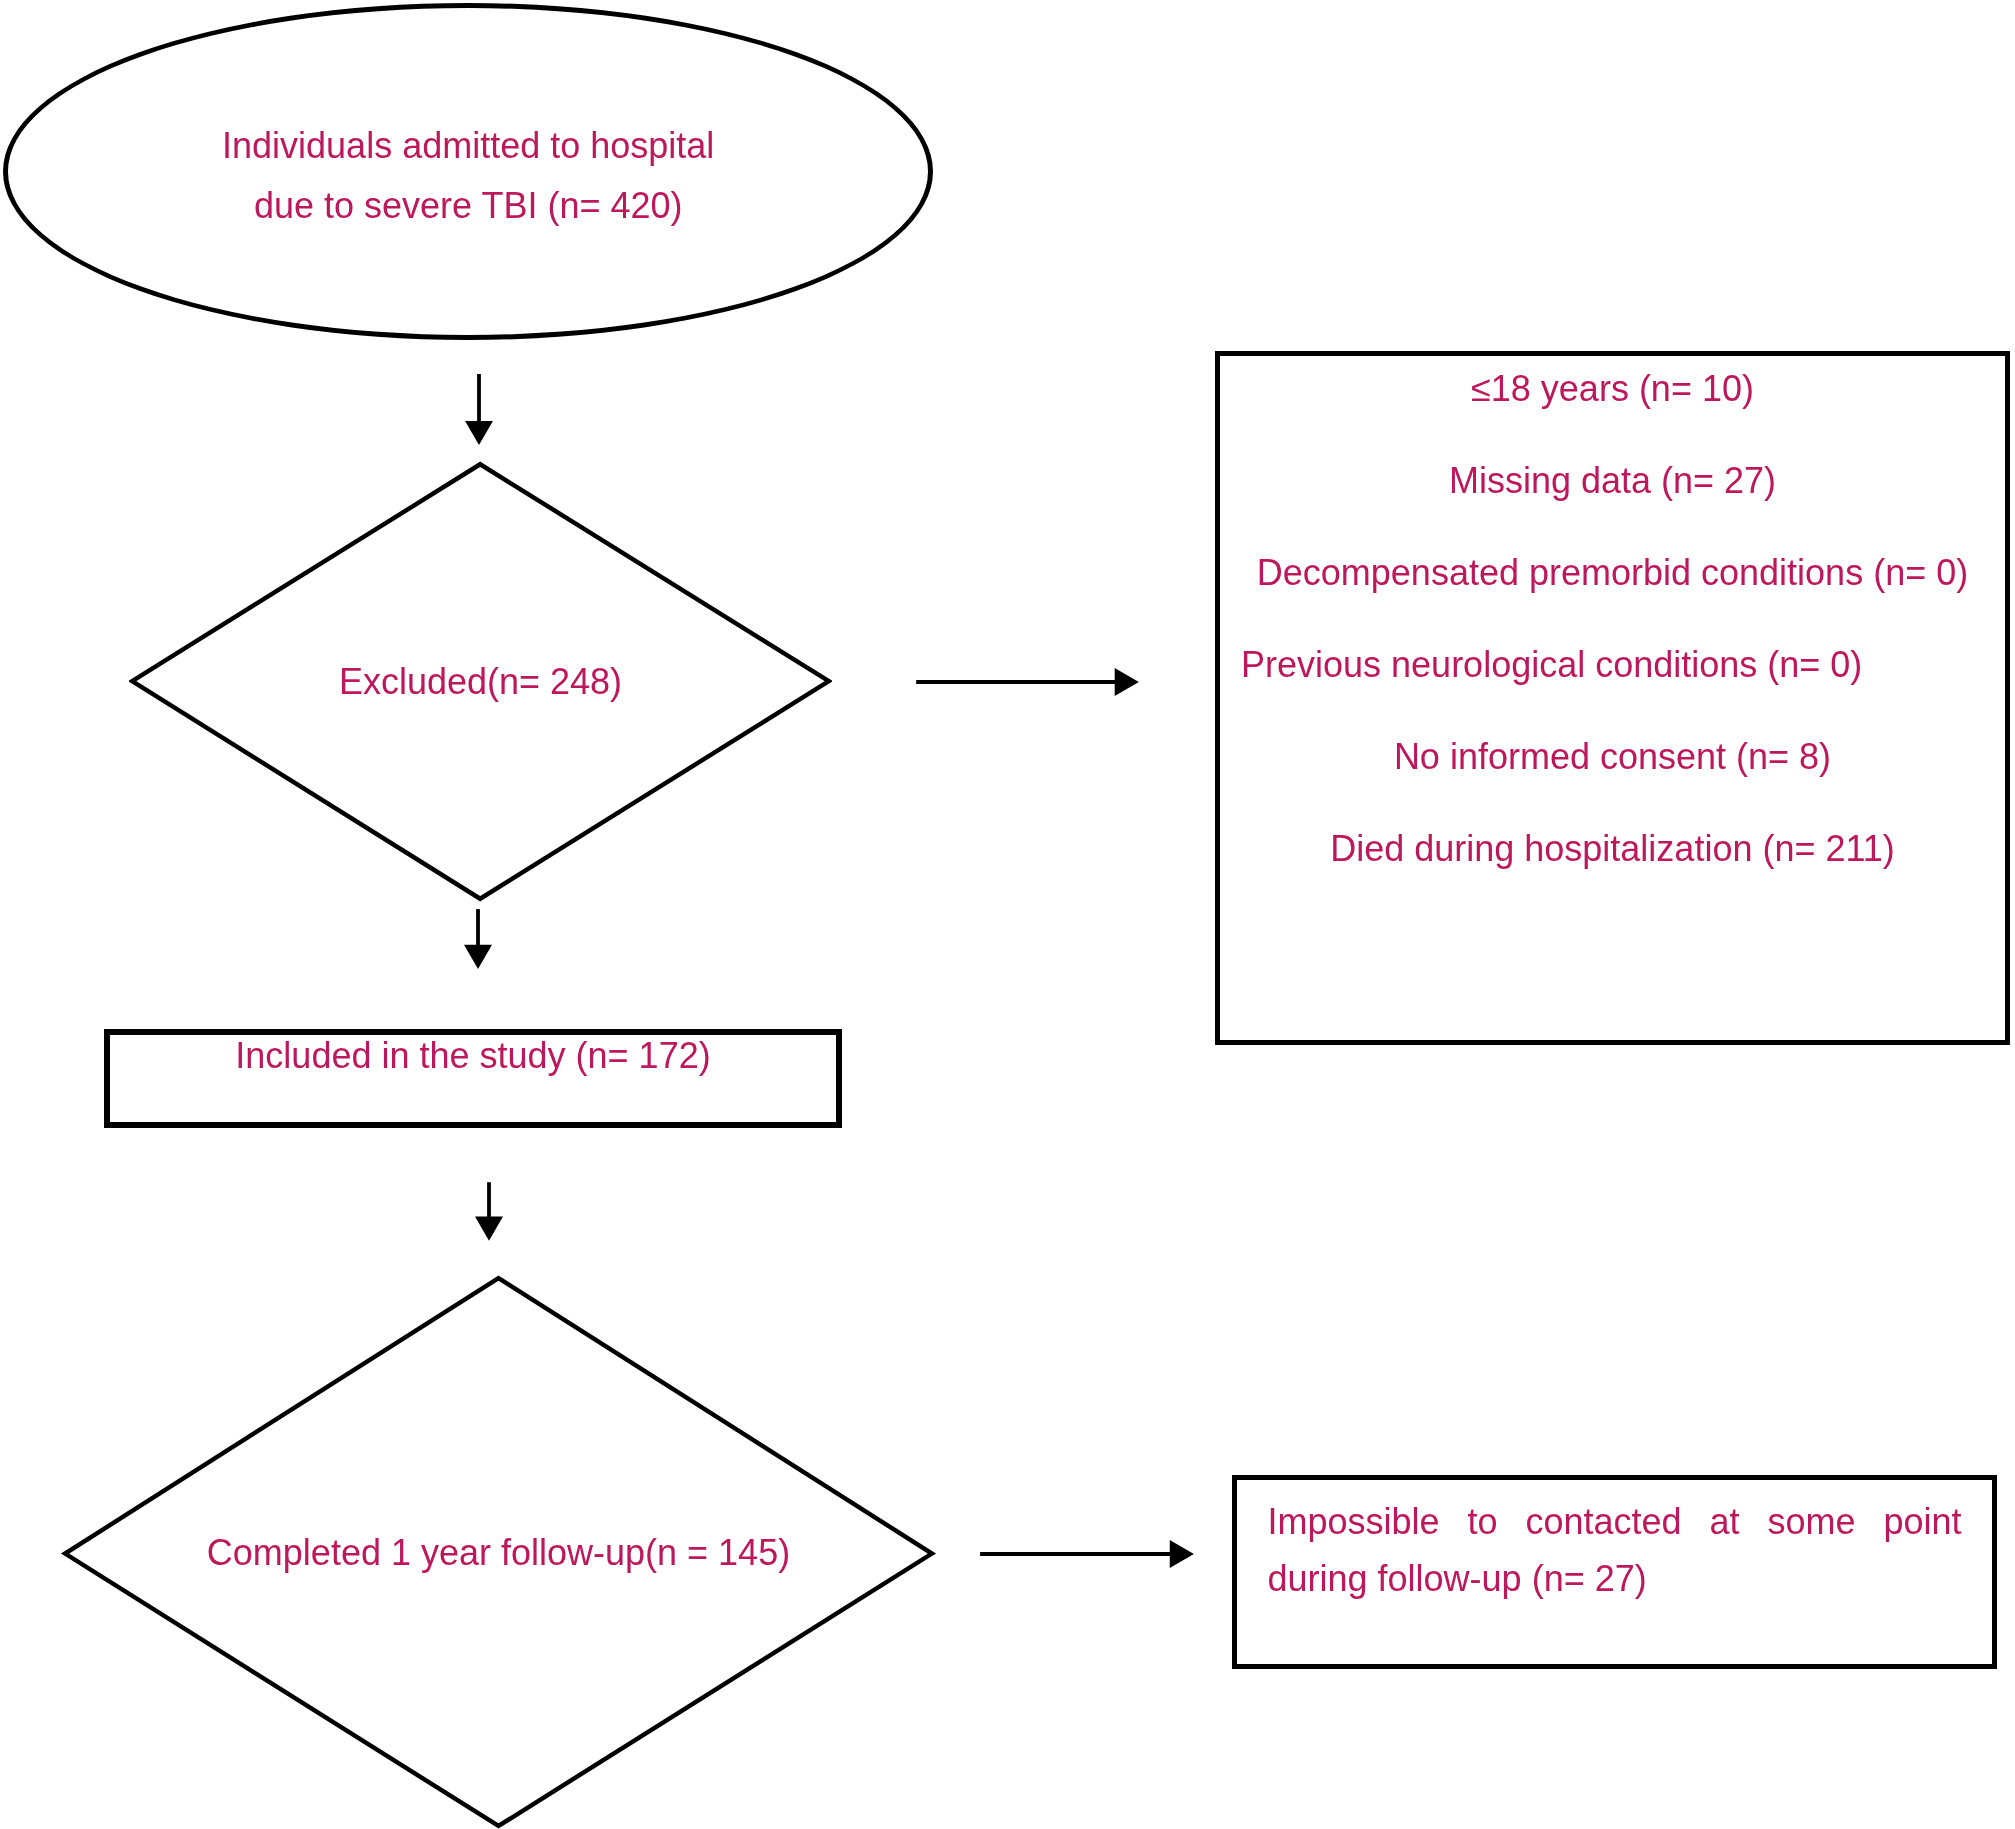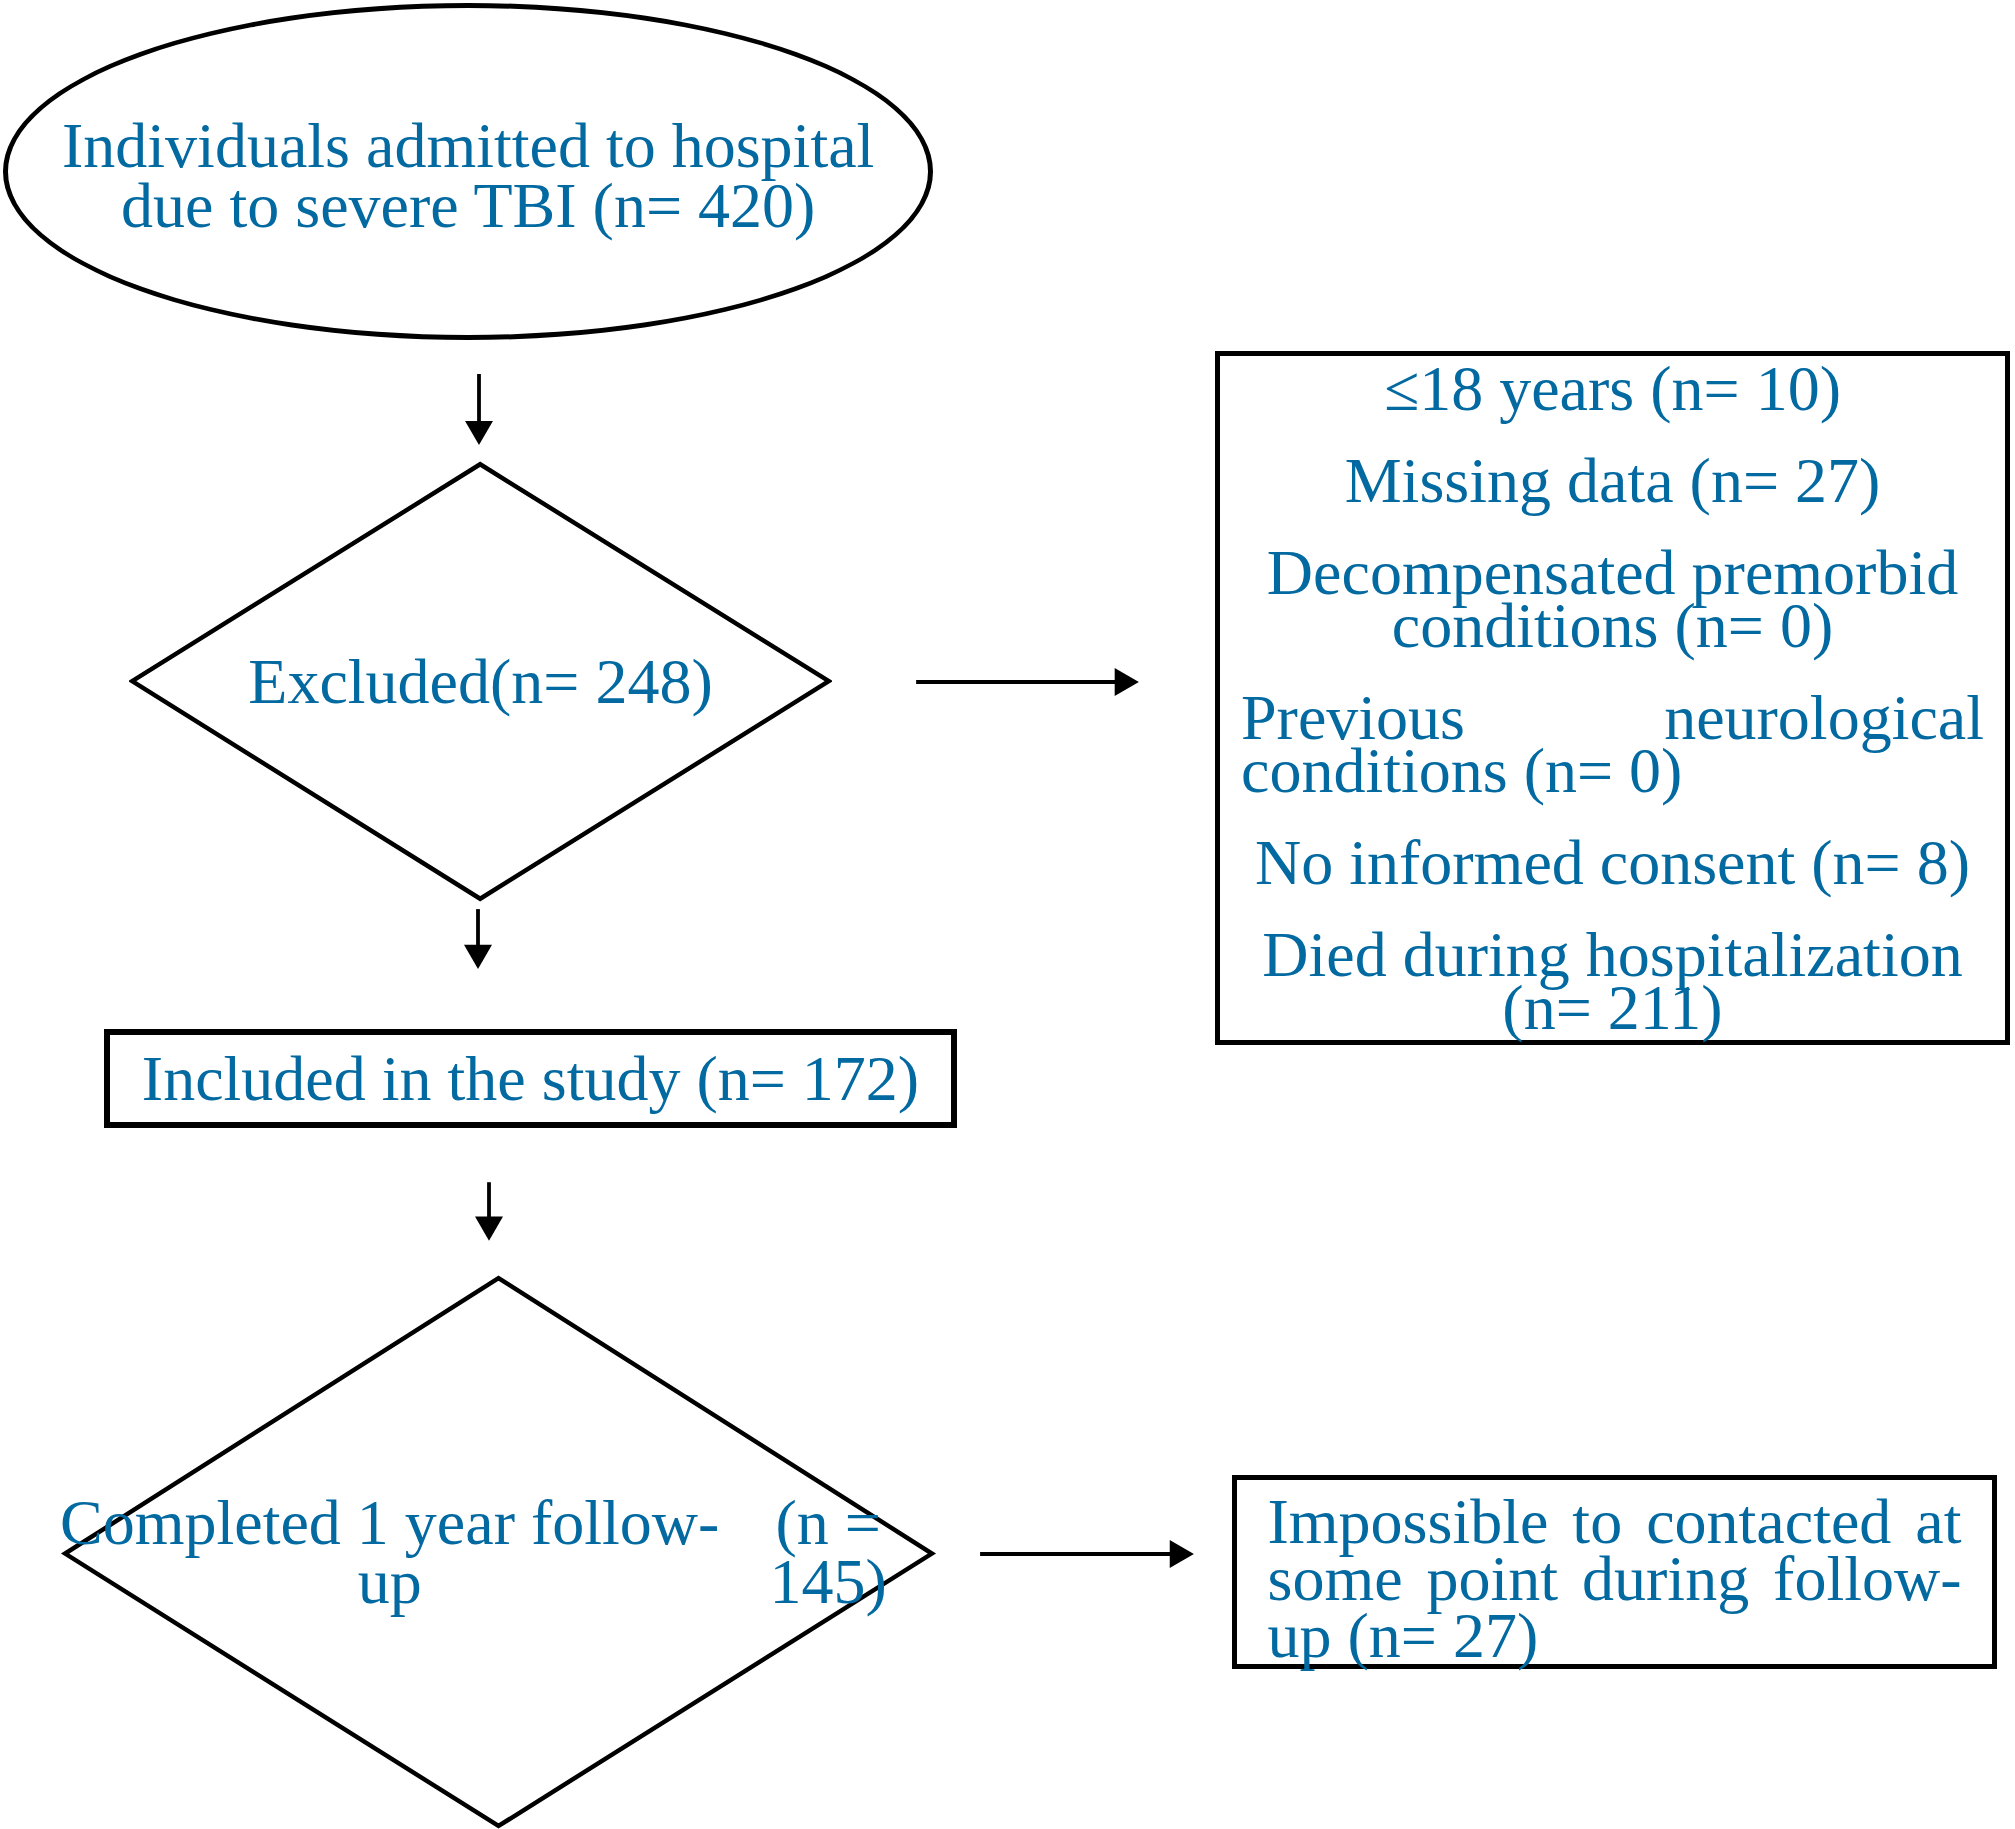--- a/index.html
+++ b/index.html
@@ -2,23 +2,23 @@
 <html style="font-size:10.2px"><head>
 <meta charset="utf-8">
 <style>
   html, body { margin: 0; padding: 0; background: #ffffff; }
   .canvas {
     position: relative;
     width: 2015px;
     height: 1829px;
     background: #ffffff;
     overflow: hidden;
-    font-family: Liberation Serif, serif;
-    font-size: 64px;
-    color: #0369a1;
+    font-family: Liberation Sans, sans-serif;
+    font-size: 36px;
+    color: #be185d;
   }
   .abs { position: absolute; }
 
   
   .ellipse {
     left: 3.2px; top: 3.2px; width: 930px; height: 337px;
     border: 5.1px solid #000; border-radius: 50%;
     box-sizing: border-box;
     display: flex; flex-direction: column;
     align-items: center; justify-content: center;
@@ -30,23 +30,23 @@
     display: flex; flex-direction: row;
     align-items: center; justify-content: center;
     text-align: center;
   }
   .diamond-label.d1 { left: 129px; top: 461px; width: 703px; height: 441px; line-height: 60px; }
   .diamond-label.d2 { left: 60px;  top: 1271px; width: 877px; height: 562px; line-height: 59px; }
 
   .rect-box { box-sizing: border-box; border: 5.7px solid #000; background: #fff; }
 
   .included-box {
-    left: 104px; top: 1029px; width: 853px; height: 99px;
+    left: 104px; top: 1029px; width: 738px; height: 99px;
     border-width: 6.4px;
-    display: flex; align-items: center; justify-content: center;
+    display: flex; align-items: flex-start; justify-content: center;
     text-align: center;
   }
   .exclusion-box {
     left: 1215px; top: 351px; width: 795px; height: 694px;
     padding: 6px 21px 0 21px;
   }
   .exclusion-box p {
     margin: 0 0 39px 0;
     line-height: 53px;
     text-align: center;

